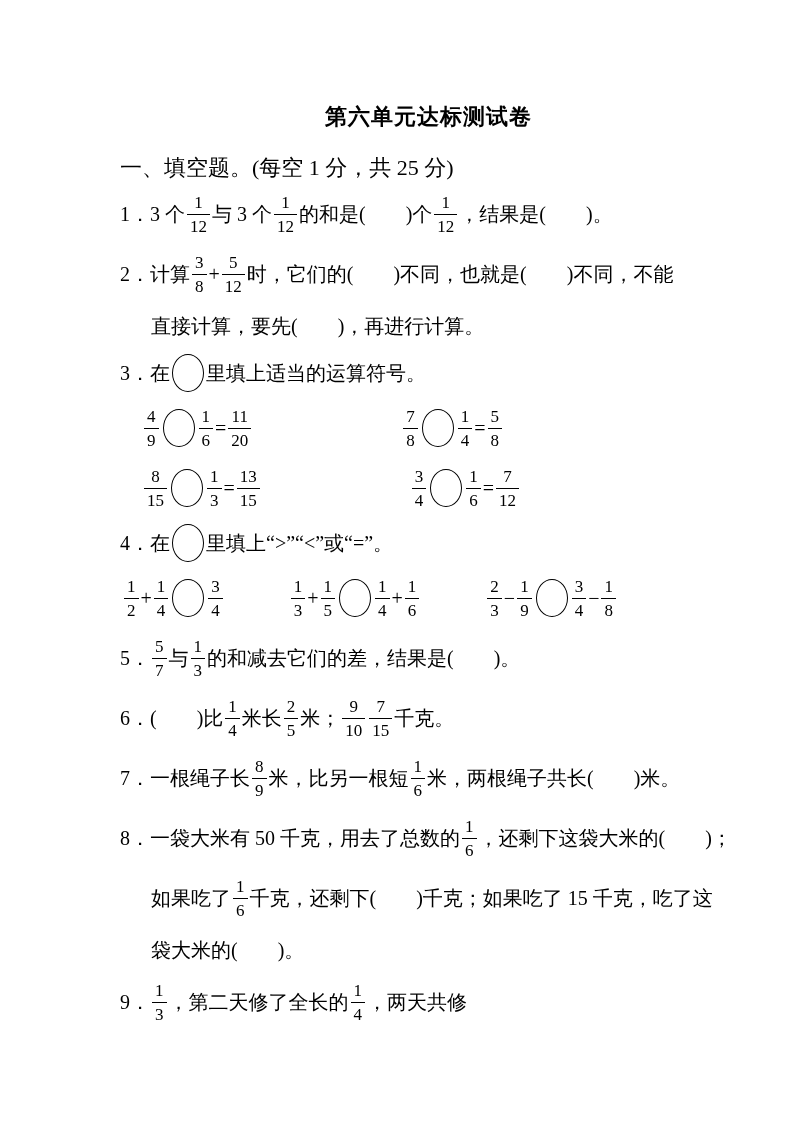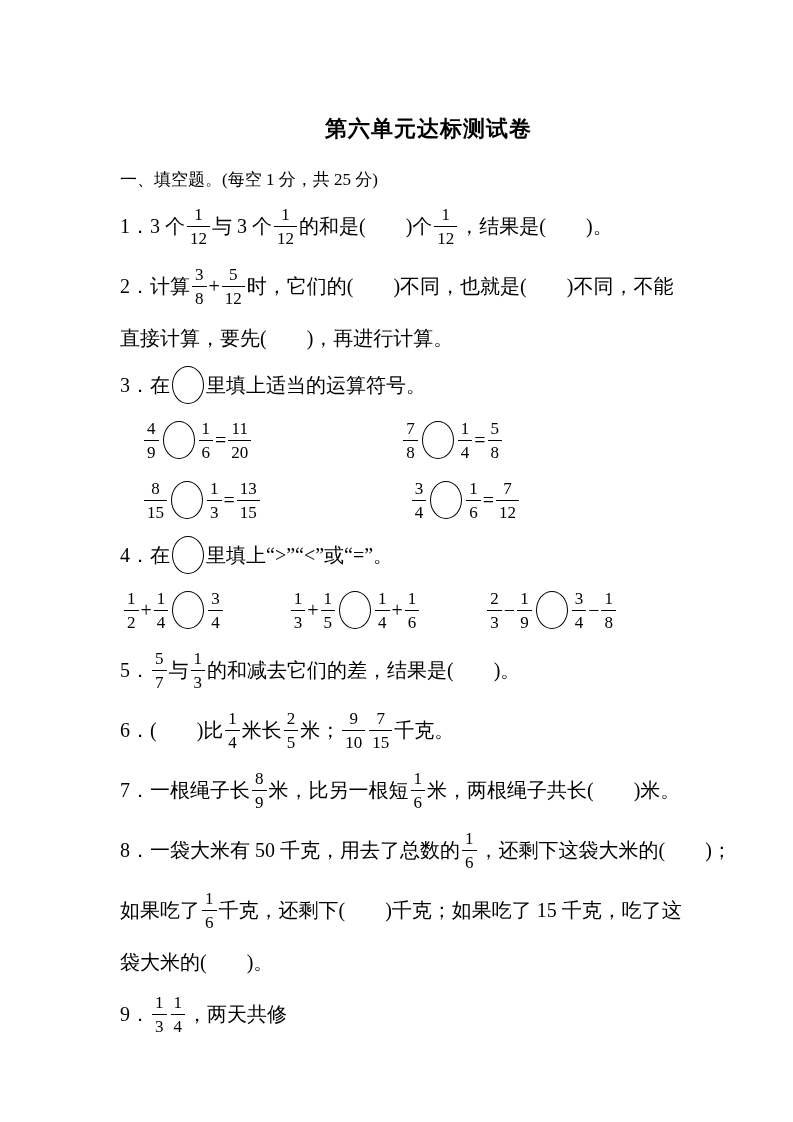--- a/index.html
+++ b/index.html
@@ -6,30 +6,30 @@
   .page{
     position:relative;
     width:793px;height:1122px;
     background:#ffffff;color:#000000;
     box-sizing:border-box;
     padding:104px 56px 0 120px;
     font-family:"Liberation Serif","DejaVu Serif",serif;
     overflow:hidden;
   }
   .title{
-    margin:12px;text-align:center;
+    margin:0;text-align:center;
     font-size:22px;font-weight:bold;line-height:26px;letter-spacing:1px;
   }
-  .section{margin-top:24px;font-size:17px;line-height:28px;white-space:pre;}
+  .section{margin-top:24px;font-size:22px;line-height:28px;white-space:pre;}
   .questions{margin-top:2px;}
   .line{display:flex;align-items:center;font-size:20px;}
   .line.lh-frac{height:60px;}
   .line.lh-head{height:50px;}
   .line.lh-text{height:44px;}
-  .line.indent{}
+  .line.indent{margin-left:31px;}
   .txt{white-space:pre;}
   .frac{
     display:inline-flex;flex-direction:column;align-items:center;
     font-size:17px;line-height:1;margin:0 2px;flex:0 0 auto;
   }
   .frac .num{padding:0 3px 3px;}
   .frac .den{border-top:1.5px solid #000;padding:3px 3px 0;}
   .circle{
     display:inline-block;width:32px;height:38px;
     border:1.5px solid #000;border-radius:50%;
@@ -310,20 +310,21 @@
           <span class="txt">袋大米的(　　)。</span>
         </div>
       </div>
       <div>
         <div class="line lh-frac">
           <span class="txt">9．</span>
           <span class="frac">
             <span class="num">1</span>
             <span class="den">3</span>
           </span>
+          <span class="txt">，第二天修了全长的</span>
           <span class="frac">
             <span class="num">1</span>
             <span class="den">4</span>
           </span>
           <span class="txt">，两天共修</span>
         </div>
       </div>
     </div>
 </div>
 

